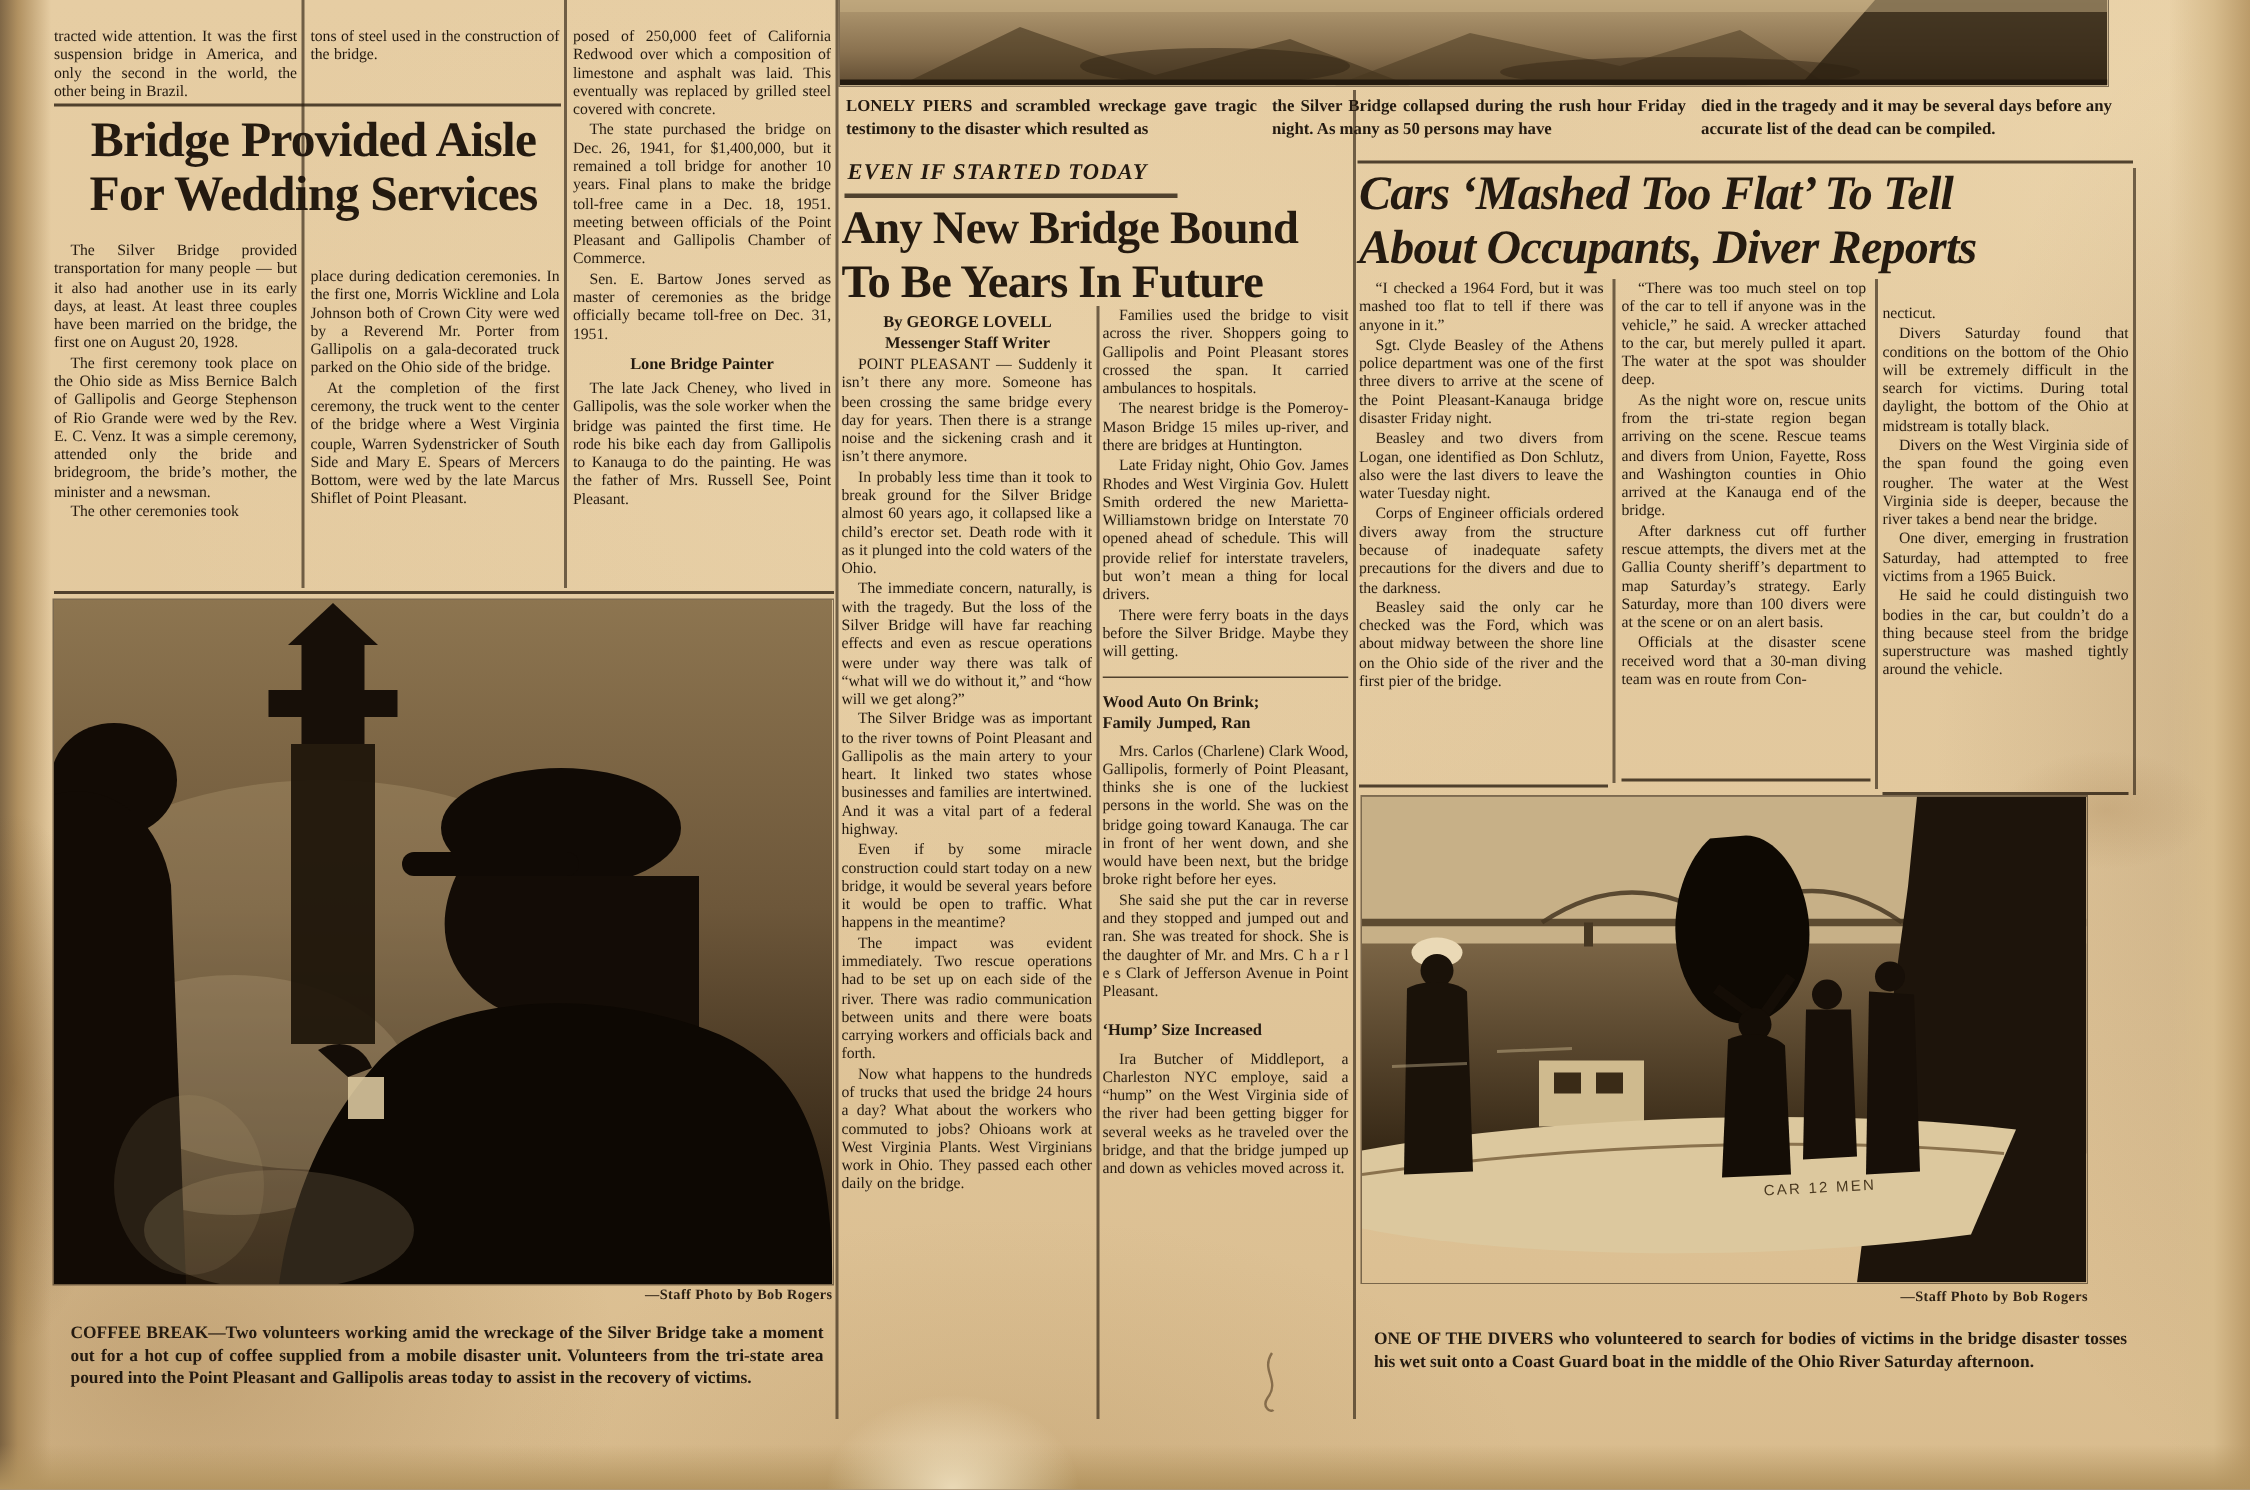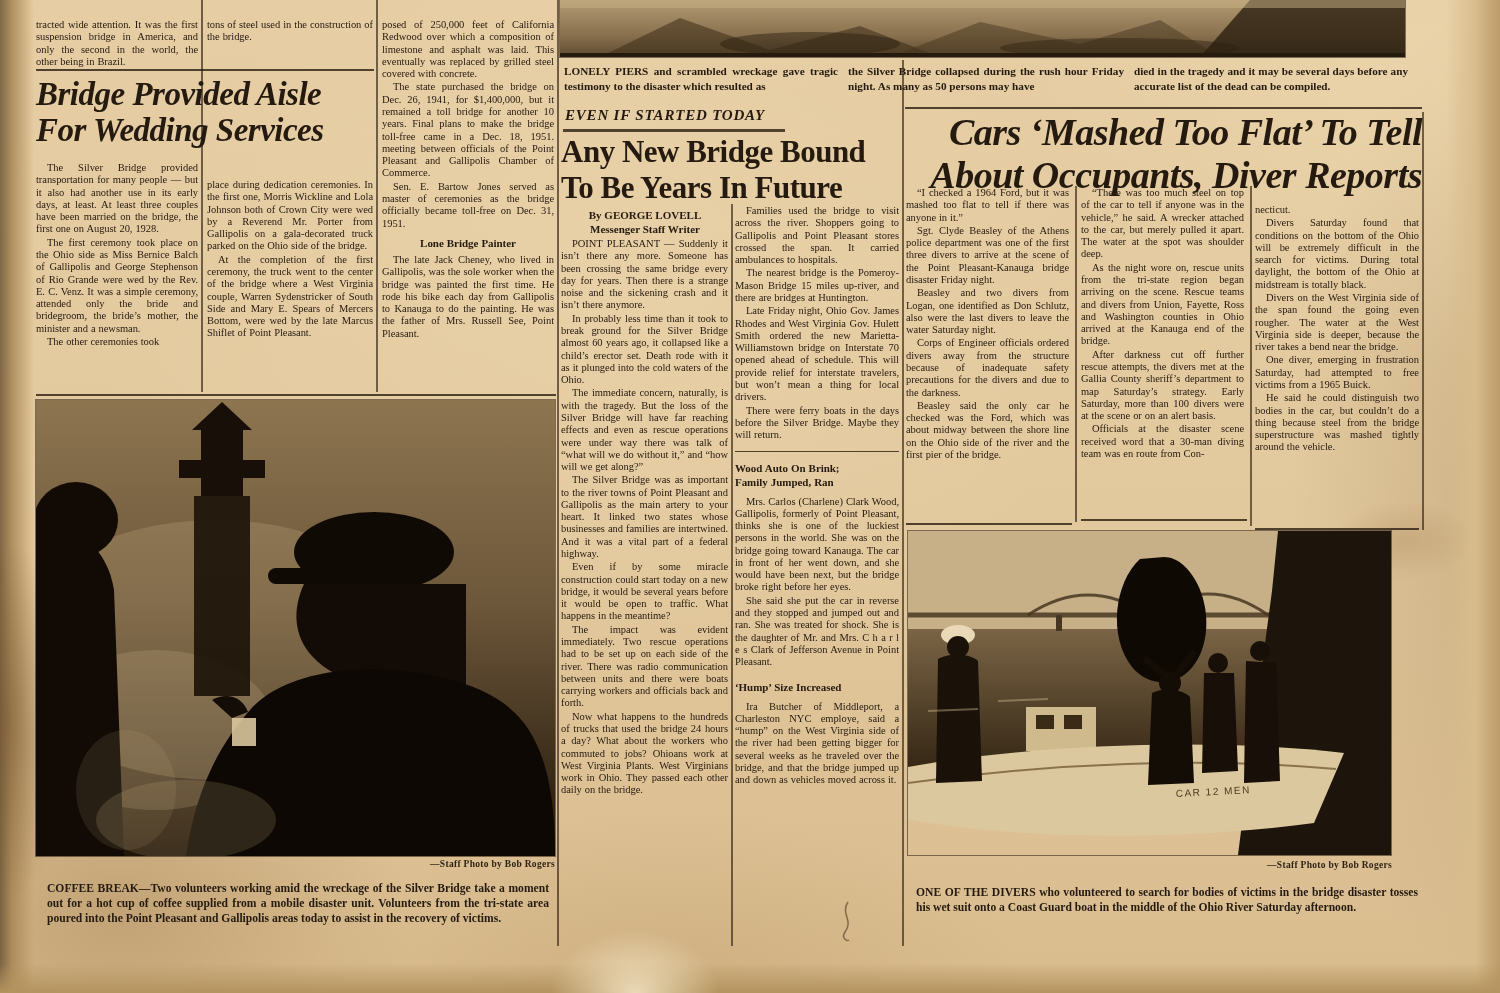--- a/index.html
+++ b/index.html
@@ -35,25 +35,25 @@
   .news p { text-indent:11px; margin:0 0 1px 0; }
   .news p.flush { text-indent:0;margin-top:17px; }
 
   .subhead-center { text-align:center; font-weight:bold; font-size:11px; line-height:1.2;
                     margin:7px 0 4px; text-indent:0 !important; }
   .subhead-rule { border-top:1.8px solid rgba(42,30,16,.8); padding-top:9px; margin-top:10px; }
   .subhead-left { font-weight:bold; font-size:11px; line-height:1.28; margin-bottom:6px; text-indent:0 !important; }
   .subhead-left.sp { margin-top:12px; }
 
   .head-wedding { position:absolute; left:36px; top:77px; width:346px;
-    font-size:33px; line-height:1.08; font-weight:bold; font-style:italic; letter-spacing:-0.5px; }
+    font-size:33px; line-height:1.08; font-weight:bold; letter-spacing:-0.5px;text-align:center; }
   .head-bridge { position:absolute; left:561px; top:134px; width:344px;
     font-size:31px; line-height:1.15; font-weight:bold; letter-spacing:-0.5px; }
   .head-divers { position:absolute; left:906px; top:111px; width:516px;
-    font-size:38px; line-height:1.12; font-weight:bold; font-style:italic; letter-spacing:-0.5px;text-align:right; }
+    font-size:32px; line-height:1.12; font-weight:bold; font-style:italic; letter-spacing:-0.5px; }
   .kicker { position:absolute; left:565px; top:107px; font-size:15px; font-weight:bold;
     font-style:italic; letter-spacing:0.8px; }
   .byline { position:absolute; left:561px; top:209px; width:168px; text-align:center;
     font-weight:bold; font-size:11px; line-height:1.25; }
 
   .topcut { position:absolute; top:64px; font-weight:bold; font-size:11.2px; line-height:1.35;
     text-align:justify; height:42px; overflow:hidden; }
   .cutline { position:absolute; font-weight:bold; font-size:11.6px; line-height:1.3; text-align:justify; }
   .credit { position:absolute; font-weight:bold; font-size:9.5px; text-align:right; letter-spacing:.3px;
     color:#2b1f12; }
@@ -190,41 +190,41 @@
     <p>The immediate concern, naturally, is with the tragedy. But the loss of the Silver Bridge will have far reaching effects and even as rescue operations were under way there was talk of “what will we do without it,” and “how will we get along?”</p>
     <p>The Silver Bridge was as important to the river towns of Point Pleasant and Gallipolis as the main artery to your heart. It linked two states whose businesses and families are intertwined. And it was a vital part of a federal highway.</p>
     <p>Even if by some miracle construction could start today on a new bridge, it would be several years before it would be open to traffic. What happens in the meantime?</p>
     <p>The impact was evident immediately. Two rescue operations had to be set up on each side of the river. There was radio communication between units and there were boats carrying workers and officials back and forth.</p>
     <p>Now what happens to the hundreds of trucks that used the bridge 24 hours a day? What about the workers who commuted to jobs? Ohioans work at West Virginia Plants. West Virginians work in Ohio. They passed each other daily on the bridge.</p>
   </div>
   <div class="news" style="left:735px;top:205px;width:164px;height:741px">
     <p>Families used the bridge to visit across the river. Shoppers going to Gallipolis and Point Pleasant stores crossed the span. It carried ambulances to hospitals.</p>
     <p>The nearest bridge is the Pomeroy-Mason Bridge 15 miles up-river, and there are bridges at Huntington.</p>
     <p>Late Friday night, Ohio Gov. James Rhodes and West Virginia Gov. Hulett Smith ordered the new Marietta-Williamstown bridge on Interstate 70 opened ahead of schedule. This will provide relief for interstate travelers, but won’t mean a thing for local drivers.</p>
-    <p>There were ferry boats in the days before the Silver Bridge. Maybe they will return.</p>
+    <p>There were ferry boats in the days before the Silver Bridge. Maybe they will getting.</p>
     <div class="subhead-rule">
       <div class="subhead-left">
         <div>Wood Auto On Brink;</div>
         <div>Family Jumped, Ran</div>
       </div>
     </div>
     <p>Mrs. Carlos (Charlene) Clark Wood, Gallipolis, formerly of Point Pleasant, thinks she is one of the luckiest persons in the world. She was on the bridge going toward Kanauga. The car in front of her went down, and she would have been next, but the bridge broke right before her eyes.</p>
     <p>She said she put the car in reverse and they stopped and jumped out and ran. She was treated for shock. She is the daughter of Mr. and Mrs. C h a r l e s Clark of Jefferson Avenue in Point Pleasant.</p>
     <div class="subhead-left sp">‘Hump’ Size Increased</div>
     <p>Ira Butcher of Middleport, a Charleston NYC employe, said a “hump” on the West Virginia side of the river had been getting bigger for several weeks as he traveled over the bridge, and that the bridge jumped up and down as vehicles moved across it.</p>
   </div>
 
   <div class="head-divers">
     <div>Cars ‘Mashed Too Flat’ To Tell</div>
     <div>About Occupants, Diver Reports</div>
   </div>
   <div class="news" style="left:906px;top:187px;width:163px;height:332px">
     <p>“I checked a 1964 Ford, but it was mashed too flat to tell if there was anyone in it.”</p>
     <p>Sgt. Clyde Beasley of the Athens police department was one of the first three divers to arrive at the scene of the Point Pleasant-Kanauga bridge disaster Friday night.</p>
-    <p>Beasley and two divers from Logan, one identified as Don Schlutz, also were the last divers to leave the water Saturday night.</p>
+    <p>Beasley and two divers from Logan, one identified as Don Schlutz, also were the last divers to leave the water Tuesday night.</p>
     <p>Corps of Engineer officials ordered divers away from the structure because of inadequate safety precautions for the divers and due to the darkness.</p>
     <p>Beasley said the only car he checked was the Ford, which was about midway between the shore line on the Ohio side of the river and the first pier of the bridge.</p>
   </div>
   <div class="news" style="left:1081px;top:187px;width:163px;height:330px">
     <p>“There was too much steel on top of the car to tell if anyone was in the vehicle,” he said. A wrecker attached to the car, but merely pulled it apart. The water at the spot was shoulder deep.</p>
     <p>As the night wore on, rescue units from the tri-state region began arriving on the scene. Rescue teams and divers from Union, Fayette, Ross and Washington counties in Ohio arrived at the Kanauga end of the bridge.</p>
     <p>After darkness cut off further rescue attempts, the divers met at the Gallia County sheriff’s department to map Saturday’s strategy. Early Saturday, more than 100 divers were at the scene or on an alert basis.</p>
     <p>Officials at the disaster scene received word that a 30-man diving team was en route from Con-</p>
   </div>
   <div class="news" style="left:1255px;top:187px;width:164px;height:338px">

